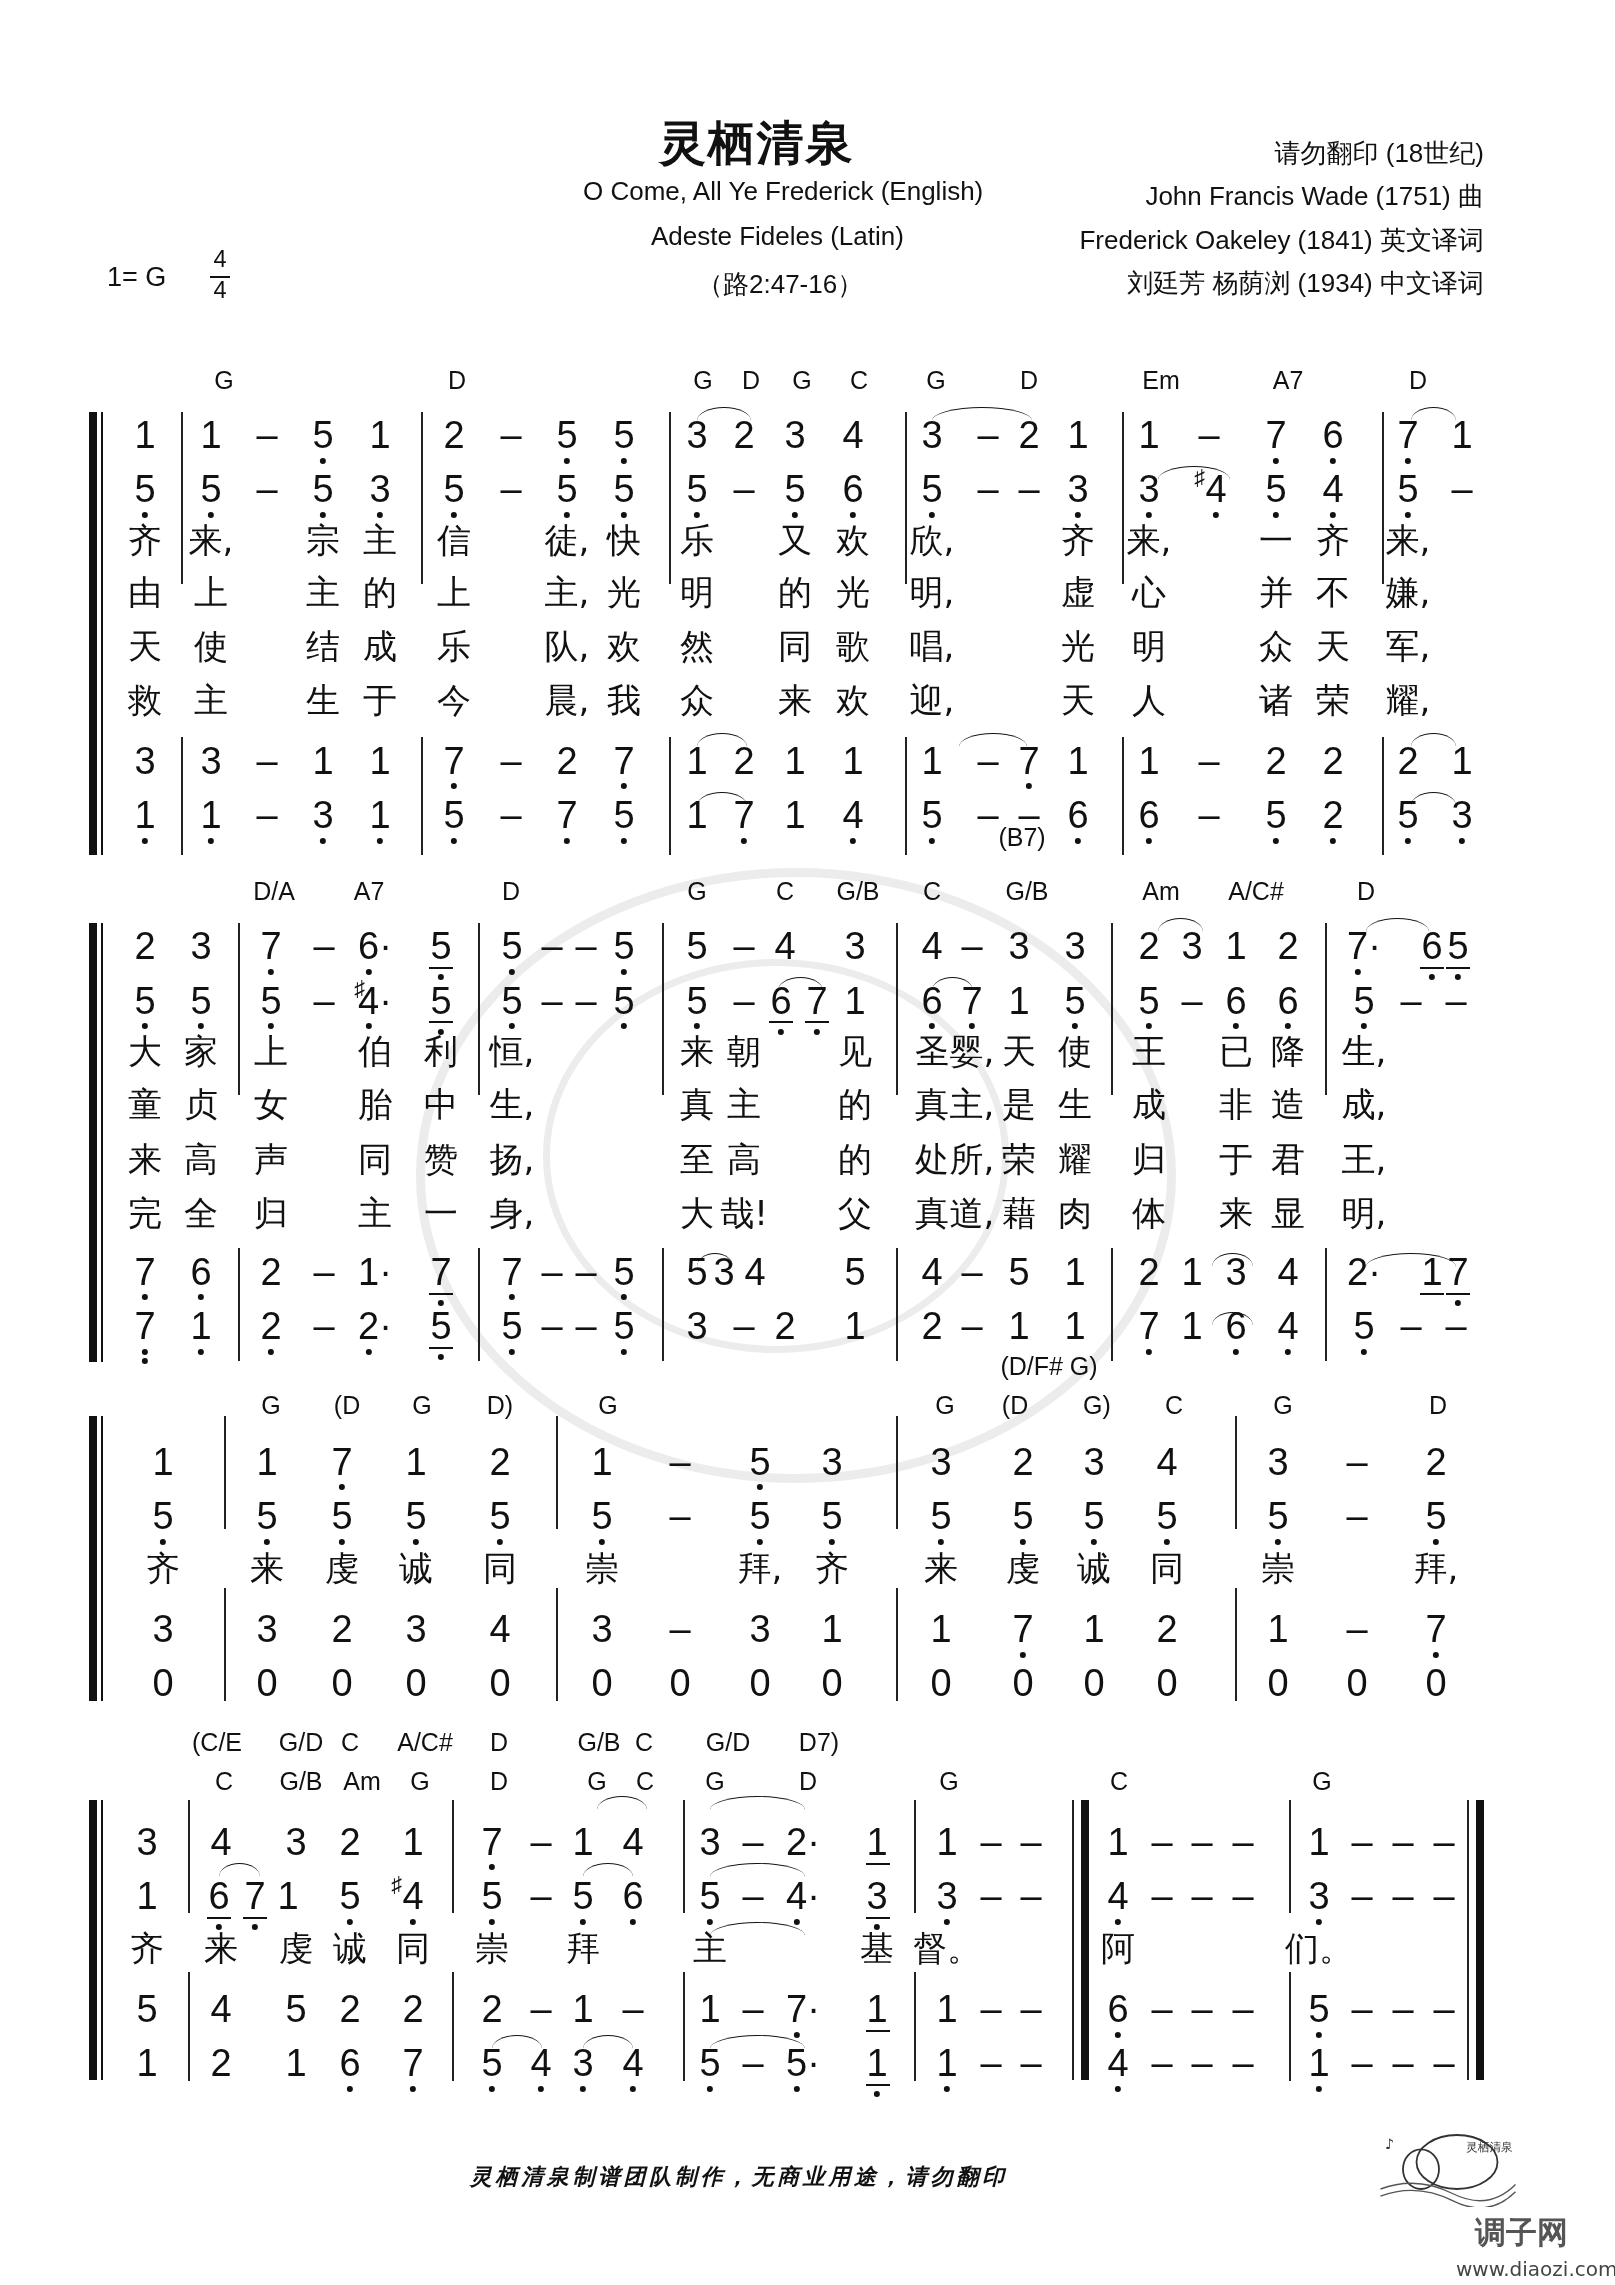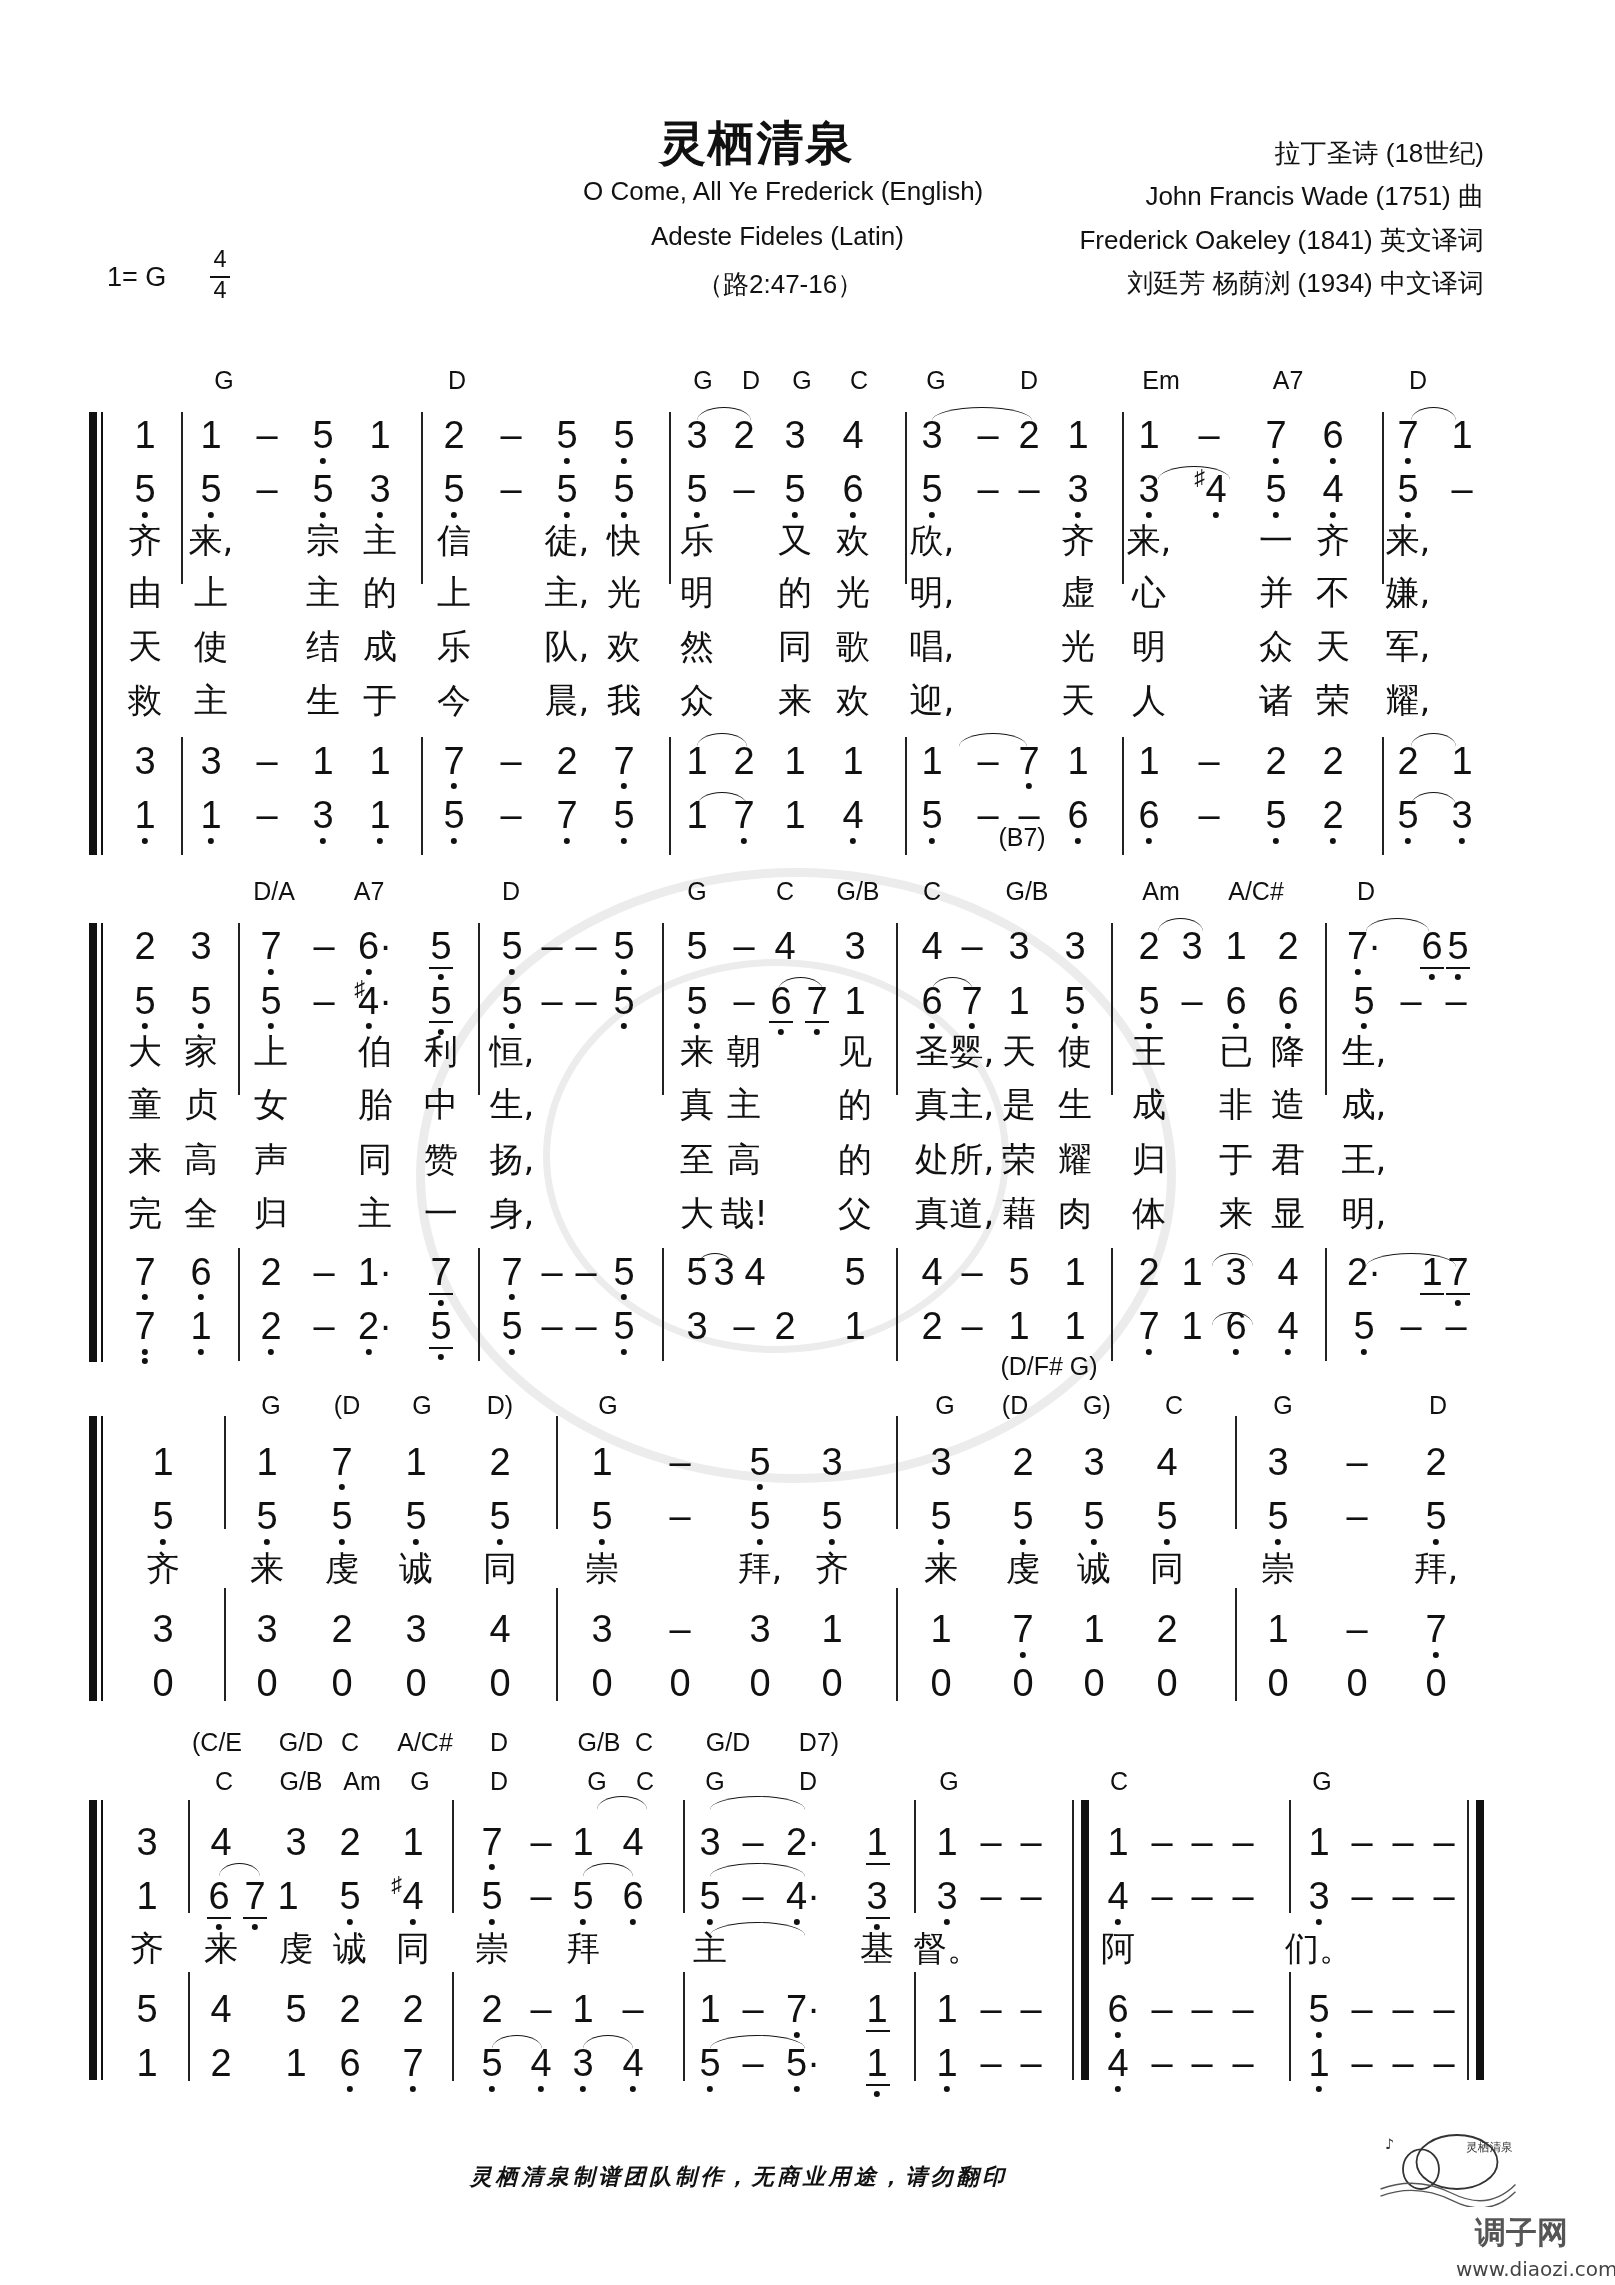--- a/index.html
+++ b/index.html
@@ -30,21 +30,21 @@
 </head>
 <body>
 
 <div class="wm" style="left:416px;top:868px;width:742px;height:597px;"></div>
 <div class="wm" style="left:543px;top:959px;width:452px;height:380px;border-width:7.2px;"></div>
 
 <div class="abs title" style="left:659px;top:112px;">灵栖清泉</div>
 <div class="abs sub" style="left:583px;top:176px;">O Come, All Ye Frederick (English)</div>
 <div class="abs sub" style="left:651px;top:221px;">Adeste Fideles (Latin)</div>
 <div class="abs sub" style="left:697px;top:267px;">（路2:47-16）</div>
-<div class="abs credit" style="right:132px;top:136px;">拉丁圣诗 (18世纪)</div>
+<div class="abs credit" style="right:132px;top:136px;">请勿翻印 (18世纪)</div>
 <div class="abs credit" style="right:132px;top:179px;">John Francis Wade (1751) 曲</div>
 <div class="abs credit" style="right:132px;top:223px;">Frederick Oakeley (1841) 英文译词</div>
 <div class="abs credit" style="right:132px;top:266px;">刘廷芳 杨荫浏 (1934) 中文译词</div>
 <div class="abs key" style="left:107px;top:262px;">1=  G</div>
 <div class="frac" style="left:210px;top:246px;">4</div>
 <div class="fracbar" style="left:210px;top:276px;"></div>
 <div class="frac" style="left:210px;top:277px;">4</div>
 
 <div id="score">
     <div class="brk" style="left: 89px; top: 412px; height: 443px;"></div>

